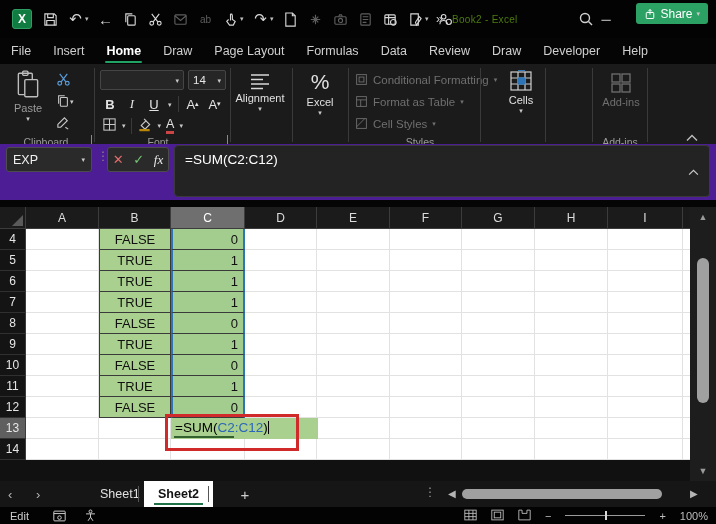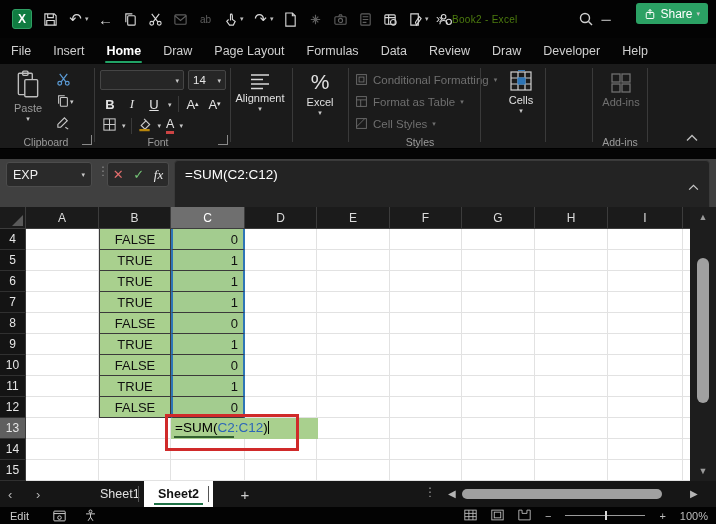--- a/index.html
+++ b/index.html
@@ -58,21 +58,21 @@
     height:20px; display:flex; align-items:center; justify-content:space-between;
     padding:0 4px; color:#e6e6e6; font-size:11.5px; }
   .fbtn { display:inline-flex; align-items:center; justify-content:center; height:18px; min-width:16px;
     color:#e3e3e3; font-size:13px; }
   .styles-item { position:absolute; display:flex; align-items:center; gap:5px; color:#6f6f6f; font-size:11.5px; }
   .styles-item svg { stroke:#6f6f6f; fill:none; stroke-width:1.1; }
   .disabled-txt { color:#6f6f6f !important; }
   #ribbon-collapse { position:absolute; left:686px; top:68px; color:#bdbdbd; }
 
   
-  #formula-row { position:absolute; left:0; top:159px; width:716px; height:56px; background:#404040; }
+  #formula-row { position:absolute; left:0; top:144px; width:716px; height:56px; background:#4c1d95; }
   #name-box { position:absolute; left:6px; top:3px; width:86px; height:25px; background:#2a2a2a;
     border:1px solid #4c4c4c; border-radius:3px; display:flex; align-items:center;
     justify-content:space-between; padding:0 6px; color:#f0f0f0; font-size:12.5px; }
   #fb-grip { position:absolute; left:97px; top:5px; color:#8a8a8a; font-size:12px; }
   #fb-buttons { position:absolute; left:107px; top:3px; width:62px; height:25px; background:#2a2a2a;
     border:1px solid #4c4c4c; border-radius:3px; display:flex; align-items:center;
     justify-content:space-around; }
   #fb-cancel { color:#e06c6c; font-size:13px; }
   #fb-enter { color:#74c476; font-size:13px; }
   #fb-fx { color:#e8e8e8; font-style:italic; font-family:"Liberation Serif", serif; font-size:13px; }
@@ -596,33 +596,20 @@
           <div class="cell" style="width: 72px;"></div>
           <div class="cell" style="width: 74px;"></div>
           <div class="cell" style="width: 72px;"></div>
           <div class="cell" style="width: 73px;"></div>
           <div class="cell" style="width: 72px;"></div>
           <div class="cell" style="width: 73px;"></div>
           <div class="cell" style="width: 73px;"></div>
           <div class="cell" style="width: 75px;"></div>
           <div class="cell-fill"></div>
         </div>
-        <div class="grow">
-          <div class="row-h">15</div>
-          <div class="cell" style="width: 73px;"></div>
-          <div class="cell" style="width: 72px;"></div>
-          <div class="cell" style="width: 74px;"></div>
-          <div class="cell" style="width: 72px;"></div>
-          <div class="cell" style="width: 73px;"></div>
-          <div class="cell" style="width: 72px;"></div>
-          <div class="cell" style="width: 73px;"></div>
-          <div class="cell" style="width: 73px;"></div>
-          <div class="cell" style="width: 75px;"></div>
-          <div class="cell-fill"></div>
-        </div>
       </div>
 
     <div id="green-patch"></div>
     <div id="edit-underline"></div>
     <div id="edit-formula"><span>=SUM(</span><span class="ref">C2:C12</span><span>)</span><span id="edit-caret"></span></div>
     <div id="annotation-box"></div>
 
     <div id="vscroll">
       <div class="arr" style="top:5px;">▲</div>
       <div id="v-thumb"></div>

